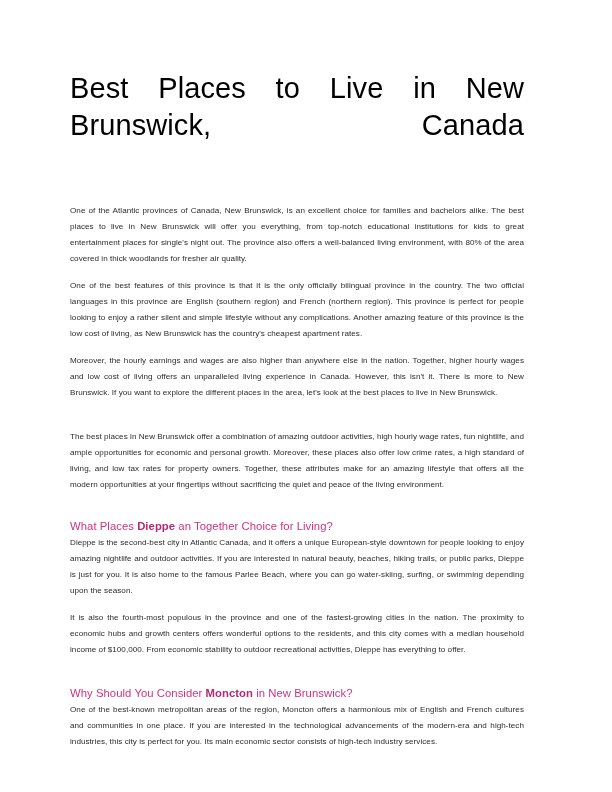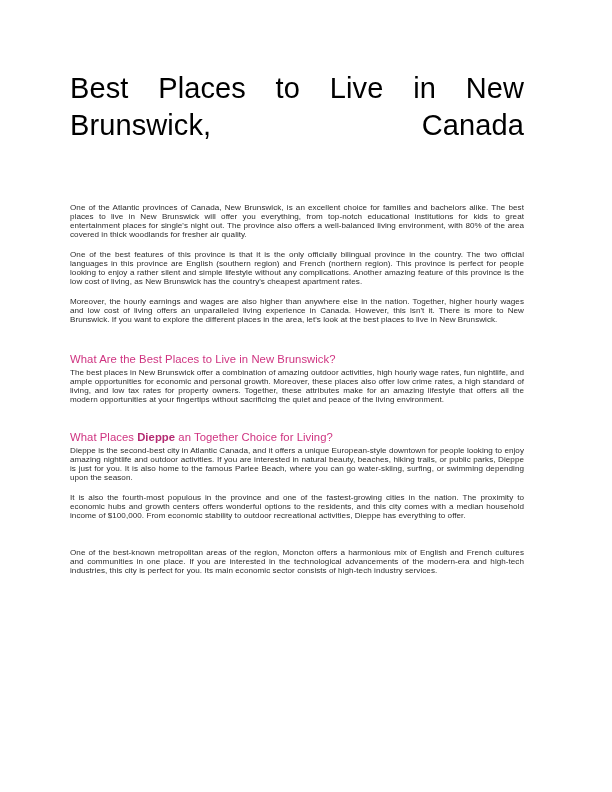--- a/index.html
+++ b/index.html
@@ -39,21 +39,21 @@
     text-align-last: left;
     letter-spacing: 0.1px;
   }
   .doc-title::after {
     content: "";
     display: inline-block;
     width: 100%;
   }
   p.body-text {
     font-size: 8.1px;
-    line-height: 9px;
+    line-height: 16px;
     margin: 0 0 11px 0;
     text-align: justify;
     text-align-last: left;
     color: #2b2b2b;
     letter-spacing: 0.04px;
   }
   h2.section-heading {
     font-size: 11.3px;
     font-weight: normal;
     line-height: 14px;
@@ -75,31 +75,31 @@
   <div class="content">
 
     <h1 class="doc-title">Best Places to Live in New Brunswick, Canada</h1>
 
     <p class="body-text">One of the Atlantic provinces of Canada, New Brunswick, is an excellent choice for families and bachelors alike. The best places to live in New Brunswick will offer you everything, from top-notch educational institutions for kids to great entertainment places for single's night out. The province also offers a well-balanced living environment, with 80% of the area covered in thick woodlands for fresher air quality.</p>
     <p class="body-text">One of the best features of this province is that it is the only officially bilingual province in the country. The two official languages in this province are English (southern region) and French (northern region). This province is perfect for people looking to enjoy a rather silent and simple lifestyle without any complications. Another amazing feature of this province is the low cost of living, as New Brunswick has the country's cheapest apartment rates.</p>
     <p class="body-text">Moreover, the hourly earnings and wages are also higher than anywhere else in the nation. Together, higher hourly wages and low cost of living offers an unparalleled living experience in Canada. However, this isn't it. There is more to New Brunswick. If you want to explore the different places in the area, let's look at the best places to live in New Brunswick.</p>
 
     <div class="spacer-lg"></div>
 
-    <h2 class="section-heading">
-      <span>What Are the Best Places to Live in New Brunswick?</span><span class="kw"></span><span></span>
-    </h2>
     <p class="body-text">The best places in New Brunswick offer a combination of amazing outdoor activities, high hourly wage rates, fun nightlife, and ample opportunities for economic and personal growth. Moreover, these places also offer low crime rates, a high standard of living, and low tax rates for property owners. Together, these attributes make for an amazing lifestyle that offers all the modern opportunities at your fingertips without sacrificing the quiet and peace of the living environment.</p>
 
     <div class="spacer-md"></div>
 
     <h2 class="section-heading">
       <span>What Places </span><span class="kw">Dieppe</span><span> an Together Choice for Living?</span>
     </h2>
     <p class="body-text">Dieppe is the second-best city in Atlantic Canada, and it offers a unique European-style downtown for people looking to enjoy amazing nightlife and outdoor activities. If you are interested in natural beauty, beaches, hiking trails, or public parks, Dieppe is just for you. It is also home to the famous Parlee Beach, where you can go water-skiing, surfing, or swimming depending upon the season.</p>
     <p class="body-text">It is also the fourth-most populous in the province and one of the fastest-growing cities in the nation. The proximity to economic hubs and growth centers offers wonderful options to the residents, and this city comes with a median household income of $100,000. From economic stability to outdoor recreational activities, Dieppe has everything to offer.</p>
 
     <div class="spacer-lg"></div>
 
+    <h2 class="section-heading">
+      <span>Why Should You Consider </span><span class="kw">Moncton</span><span> in New Brunswick?</span>
+    </h2>
     <p class="body-text">One of the best-known metropolitan areas of the region, Moncton offers a harmonious mix of English and French cultures and communities in one place. If you are interested in the technological advancements of the modern-era and high-tech industries, this city is perfect for you. Its main economic sector consists of high-tech industry services.</p>
 
   </div>
 </div>
 
 </body></html>

